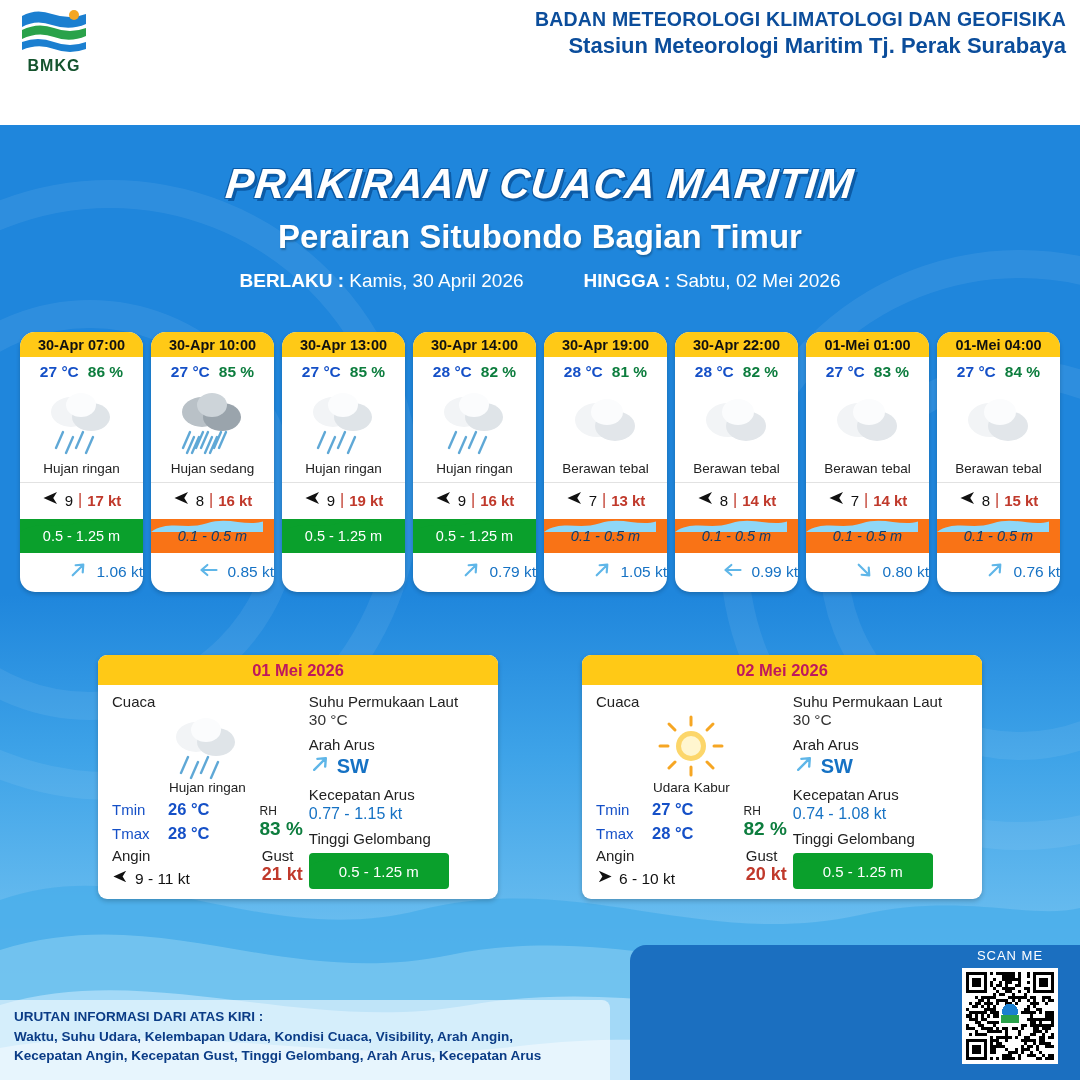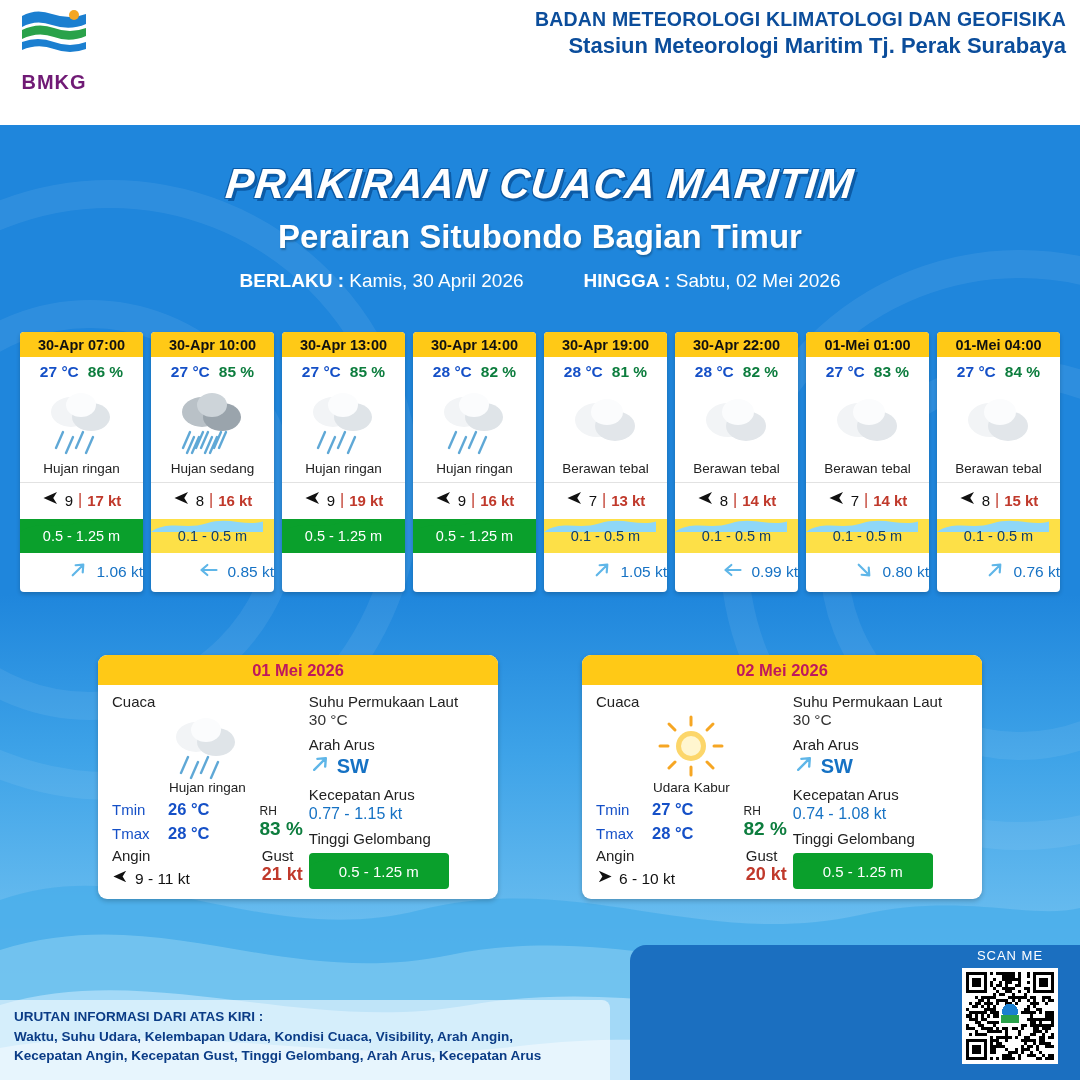--- a/index.html
+++ b/index.html
@@ -24,55 +24,55 @@
   
   .header {
     position: absolute; top:0; left:0; right:0; height:125px;
     background:#fff; z-index:5;
   }
   .header-cloud { position:absolute; left:0; right:0; top:0; height:125px; }
   .header-cloud svg { display:block; width:100%; height:125px;}
   .logo { position:absolute; left:12px; top:6px; width:84px; text-align:center; z-index:7;}
   .logo .emblem { width:72px; height:48px; margin:0 auto; position:relative; }
   .logo .emblem svg { width:72px; height:48px; }
-  .logo .bmkg-text { font-weight:bold; font-size:20px; color:#701a75; letter-spacing:1px; margin-top:17px;}
+  .logo .bmkg-text { font-weight:bold; font-size:16px; color:#14532d; letter-spacing:1px; margin-top:3px;}
   .header-title { position:absolute; right:14px; top:8px; text-align:right; z-index:7;}
   .header-title .l1 { font-size:19.5px; font-weight:bold; color:#0b4d9b; letter-spacing:0.2px;}
   .header-title .l2 { font-size:22px; font-weight:bold; color:#0b4d9b; margin-top:2px;}
 
   
   .title-wrap { position:absolute; top:160px; left:0; right:0; text-align:center; z-index:6;}
   .main-title {
     font-size:42px; font-weight:bold; letter-spacing:1px;
     color:#ffffff; font-style:italic;
     text-shadow: 3px 3px 0 #0c5ba6, -1px -1px 0 #0c5ba6, 1px -1px 0 #0c5ba6, -1px 1px 0 #0c5ba6;
     transform: skewX(-6deg);
   }
   .sub-title { font-size:33px; font-weight:bold; color:#fff; margin-top:10px; text-shadow:1px 2px 2px rgba(0,0,0,0.25);}
   .valid-row { margin-top:14px; display:flex; justify-content:center; gap:60px; color:#fff; font-size:19px;}
   .valid-row b { font-weight:bold; }
 
   
   .cards { position:absolute; top:332px; left:20px; right:20px; display:flex; gap:8px; z-index:6;}
-  .card { width:128px; background:#fff; border-radius:4px; overflow:hidden; box-shadow:0 2px 4px rgba(0,0,0,0.2); position:relative;}
+  .card { width:128px; background:#fff; border-radius:15px; overflow:hidden; box-shadow:0 2px 4px rgba(0,0,0,0.2); position:relative;}
   .card-head { background:#ffc916; color:#111; font-weight:bold; font-size:14.5px; text-align:center; padding:5px 0 4px;}
   .card-temp { display:flex; justify-content:center; gap:9px; padding:6px 0 2px; font-weight:bold; font-size:15.5px;}
   .card-temp .t { color:#1550c7; }
   .card-temp .h { color:#0d7d3e; }
   .icon-box { height:76px; display:flex; align-items:center; justify-content:center; }
   .cond { text-align:center; font-size:13.5px; color:#222; padding:2px 2px 6px;}
   .wind-row { display:flex; align-items:center; justify-content:center; gap:5px; padding:6px 0 8px; border-top:1px solid #e2e2e2;}
   .wind-row .deg { font-size:15px; color:#111; font-weight:500;}
   .wind-row .sep { color:#c0392b; }
   .wind-row .spd { font-size:15px; color:#c0392b; font-weight:bold;}
   .wave-band { height:34px; position:relative; display:flex; align-items:center; justify-content:center; }
   .wave-band span { position:relative; z-index:2; font-size:14.5px; font-weight:500;}
   .wave-green { background:#0aa02c; }
   .wave-green span { color:#fff; }
-  .wave-blue { background:#fde047; }
+  .wave-blue { background:#f97316;font-style:italic; }
   .wave-blue span { color:#0b3d70; }
   .wave-band .crest { position:absolute; left:0; right:0; top:-1px; height:14px; }
   .cur-row { display:flex; align-items:center; justify-content:flex-end; gap:8px; padding:7px 0 8px;}
   .cur-row .cv { font-size:15.5px; color:#1672c4; }
 
   
   .daily { position:absolute; top:655px; left:98px; right:98px; display:flex; justify-content:space-between; z-index:6;}
   .day { width:400px; background:#fff; border-radius:9px; box-shadow:0 2px 5px rgba(0,0,0,0.22); overflow:hidden;}
   .day-head { background:#ffc916; text-align:center; font-weight:bold; font-size:16.5px; padding:6px 0 5px; color:#be185d;}
   .day-body { display:flex; padding:8px 14px 10px; }
@@ -309,20 +309,26 @@
           </svg></span>
         <span class="deg">9</span>
         <span class="sep">|</span>
         <span class="spd">16 kt</span>
       </div>
       <div class="wave-band wave-green">
         <svg class="crest" viewBox="0 0 128 16" preserveAspectRatio="none">
           <path d="M0,16 C20,2 40,14 64,6 C88,-2 108,10 128,4 L128,16 Z" fill="#0aa02c"></path>
         </svg>
         <span>0.5 - 1.25 m</span>
+      </div>
+      <div class="cur-row">
+        <span><svg width="20" height="20" viewBox="0 0 24 24" style="transform:rotate(45deg)">
+            <path d="M12 3 L12 21 M12 3 L6 10 M12 3 L18 10" stroke="#5fb6e8" stroke-width="2.6" fill="none" stroke-linecap="round" stroke-linejoin="round"></path>
+          </svg></span>
+        <span class="cv">0.79 kt</span>
       </div>
     </div>
     <div class="card">
       <div class="card-head">30-Apr 19:00</div>
       <div class="card-temp">
         <span class="t">28 °C</span>
         <span class="h">81 %</span>
       </div>
       <div class="icon-box">
         <svg width="86" height="70" viewBox="0 0 86 70">

